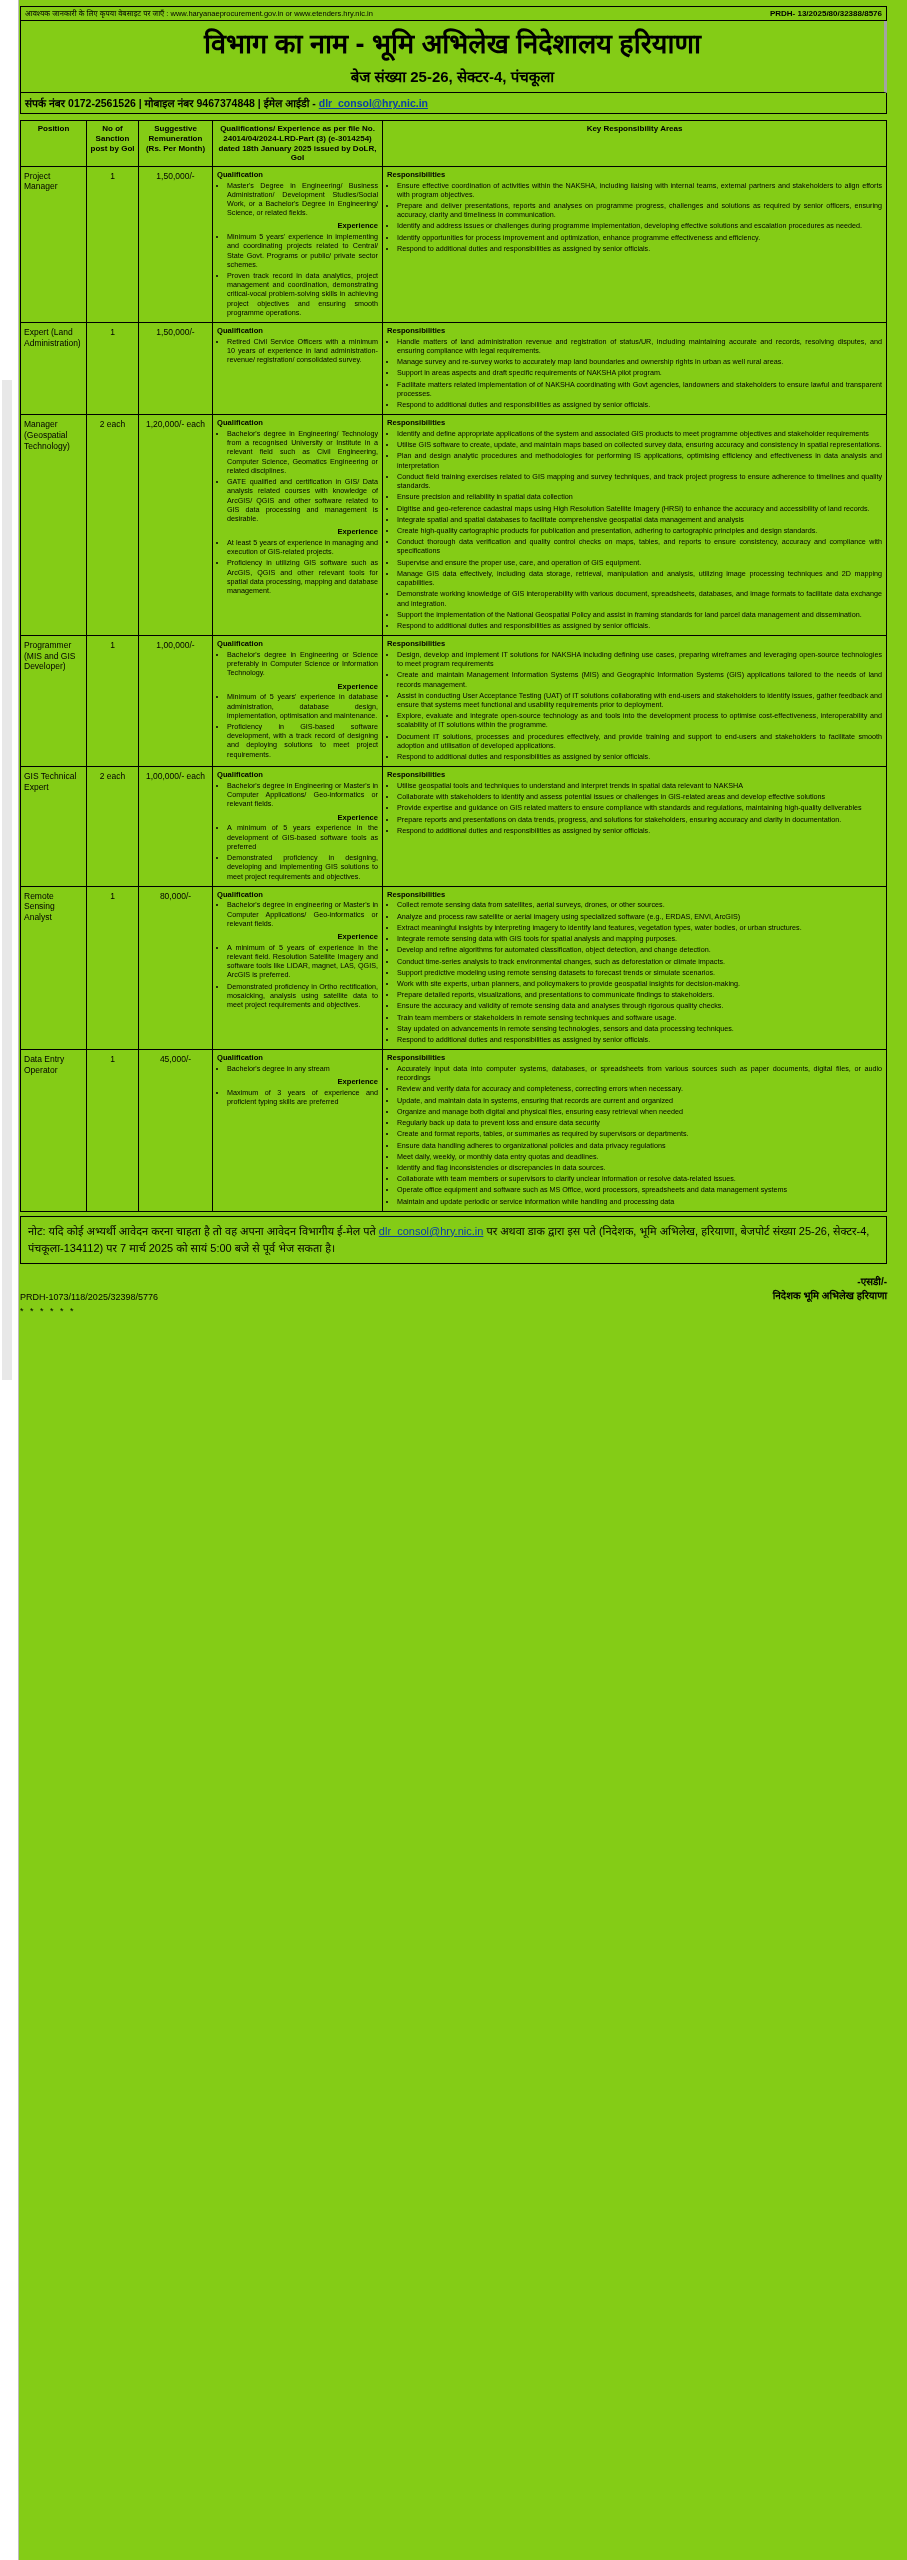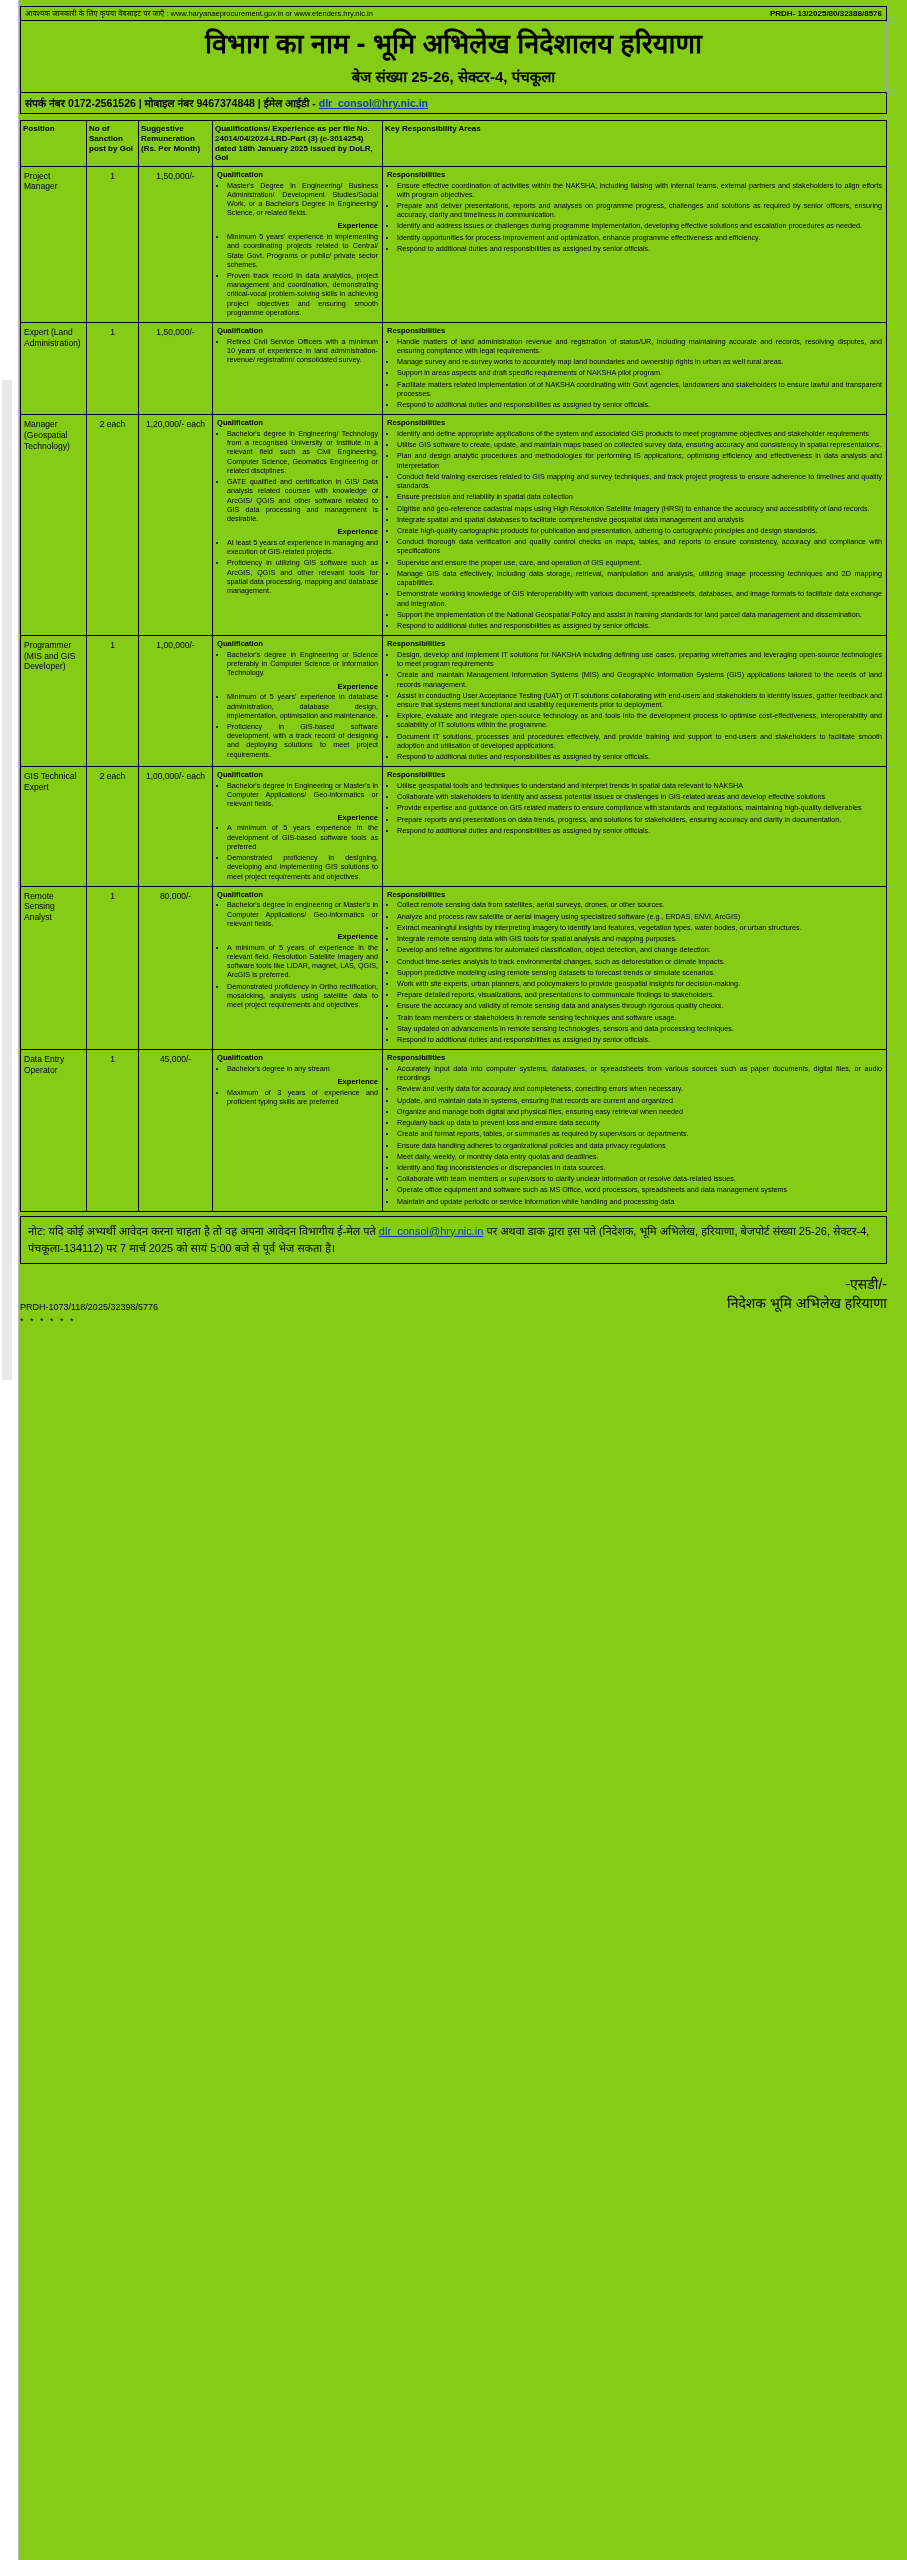--- a/index.html
+++ b/index.html
@@ -1,46 +1,46 @@
 <!DOCTYPE html>
 <html><head>
 <meta charset="utf-8">
 <style>
   html,body{margin:0;padding:0;background:#c9c9c9;font-family:"Liberation Sans",sans-serif;}
   .page{width:907px;min-height:2560px;background:#84cc16;margin:0 auto;position:relative;box-sizing:border-box;}
   .sheet{width:867px;margin:0 auto;padding-top:6px;}
   .topbar{display:flex;justify-content:space-between;align-items:center;border:1px solid #000;font-size:7.5px;padding:2px 4px;box-sizing:border-box;}
   .topbar .left{width:72%;line-height:1.25;}
   .topbar .right{width:28%;text-align:right;font-weight:bold;font-size:8px;}
-  .masthead{border-left:1px solid #000;border-right:1px solid #a3a3a3;border-bottom:1px solid #000;text-align:center;padding:8px 4px 6px;}
+  .masthead{border-left:1px solid #000;border-right:3px solid #a3a3a3;border-bottom:1px solid #000;text-align:center;padding:8px 4px 6px;}
   .masthead h1{margin:0;font-size:27px;font-weight:bold;letter-spacing:0px;line-height:1.15;}
   .masthead h2{margin:6px 0 0;font-size:15px;font-weight:bold;}
   .contact{border-left:1px solid #000;border-right:1px solid #000;border-bottom:1px solid #000;text-align:left;font-size:10.5px;font-weight:bold;padding:3px 4px;}
   .contact .mail{color:#0a3ea8;text-decoration:underline;}
   .subtitle{border:1px solid #000;border-top:none;text-align:center;font-size:13px;font-weight:bold;padding:4px 4px 5px;}
   table.main{width:100%;border-collapse:collapse;table-layout:fixed;margin-top:6px;}
   table.main th, table.main td{border:1px solid #000;vertical-align:top;}
-  table.main th{font-size:8px;font-weight:bold;text-align:left;padding:3px 2px;line-height:1.2;}
+  table.main th{font-size:8px;font-weight:bold;text-align:center;padding:3px 2px;line-height:1.2;}
   .c1{width:66px;}
   .c2{width:52px;}
   .c3{width:74px;}
   .c4{width:170px;}
   .c5{width:auto;}
   td.pos{font-size:8.5px;padding:4px 3px;line-height:1.25;}
   td.num{font-size:8.5px;text-align:center;padding:4px 2px;}
   td.rem{font-size:8.5px;text-align:center;padding:4px 2px;line-height:1.3;}
   td.qual,td.resp{font-size:7.2px;padding:3px 4px;line-height:1.28;}
   .secthead{font-weight:bold;font-size:7.6px;margin:0 0 1px;}
   .secthead2{font-weight:bold;font-size:7.6px;margin:4px 0 1px;text-align:right;}
   ul.b{margin:0 0 0 10px;padding:0;list-style:disc;}
   ul.b li{margin:0 0 2px 0;padding:0;text-align:justify;}
   .note{border:1px solid #000;margin-top:4px;padding:6px 7px;font-size:11px;line-height:1.55;}
   .note .mail{color:#0a3ea8;text-decoration:underline;}
   .footer{display:flex;justify-content:space-between;align-items:flex-end;font-size:9px;margin-top:10px;}
-  .footer .sd{font-weight:normal;font-size:14px;text-align:right;}
+  .footer .sd{font-weight:bold;font-size:10px;text-align:right;}
   .footer .right{text-align:right;}
   .stars{font-size:9px;letter-spacing:2px;margin-top:4px;}
   .sidestrip{position:absolute;left:0;top:0;width:18px;height:100%;background:#ffffff;border-right:1px solid #bdbdbd;}
   .edge{position:absolute;left:2px;top:380px;width:10px;height:1000px;background:#e8e8e8;}
 </style>
 </head>
 <body>
 
 <div class="page">
   <div class="sidestrip"></div>

